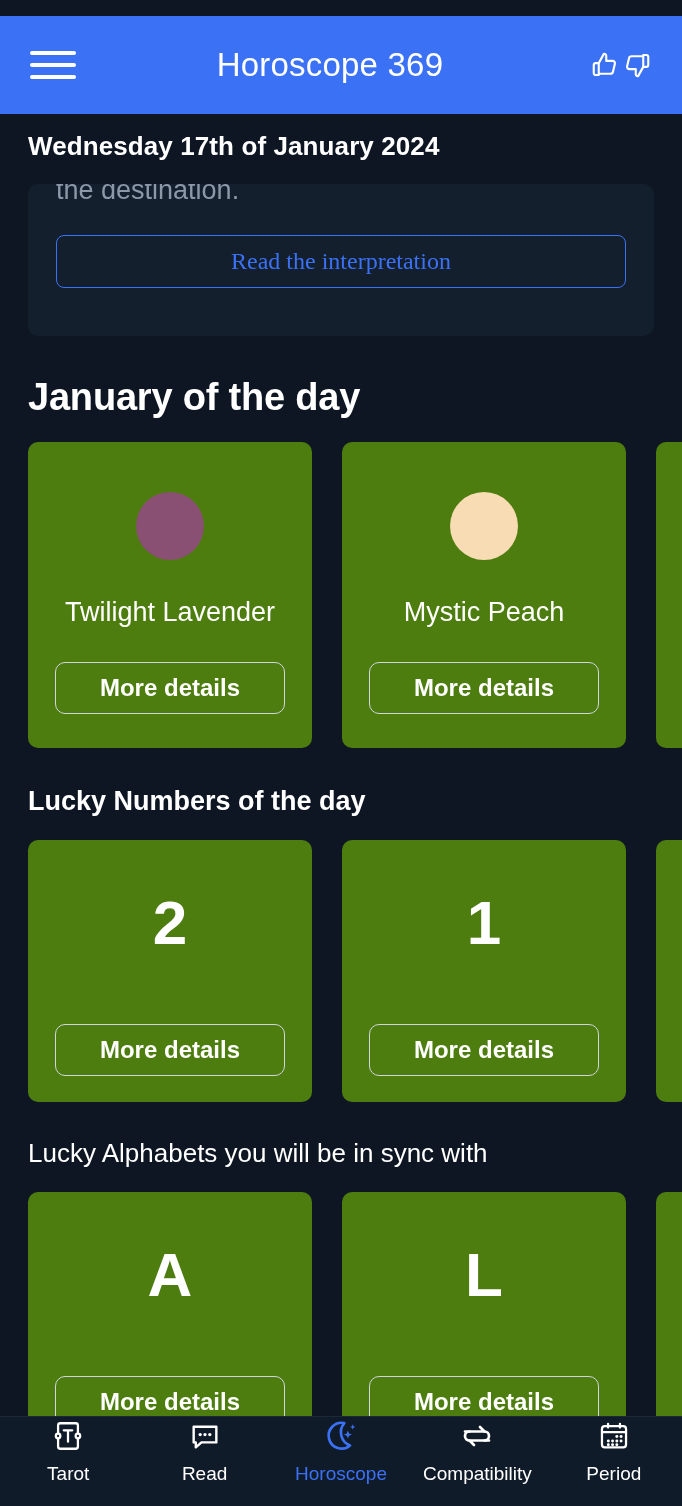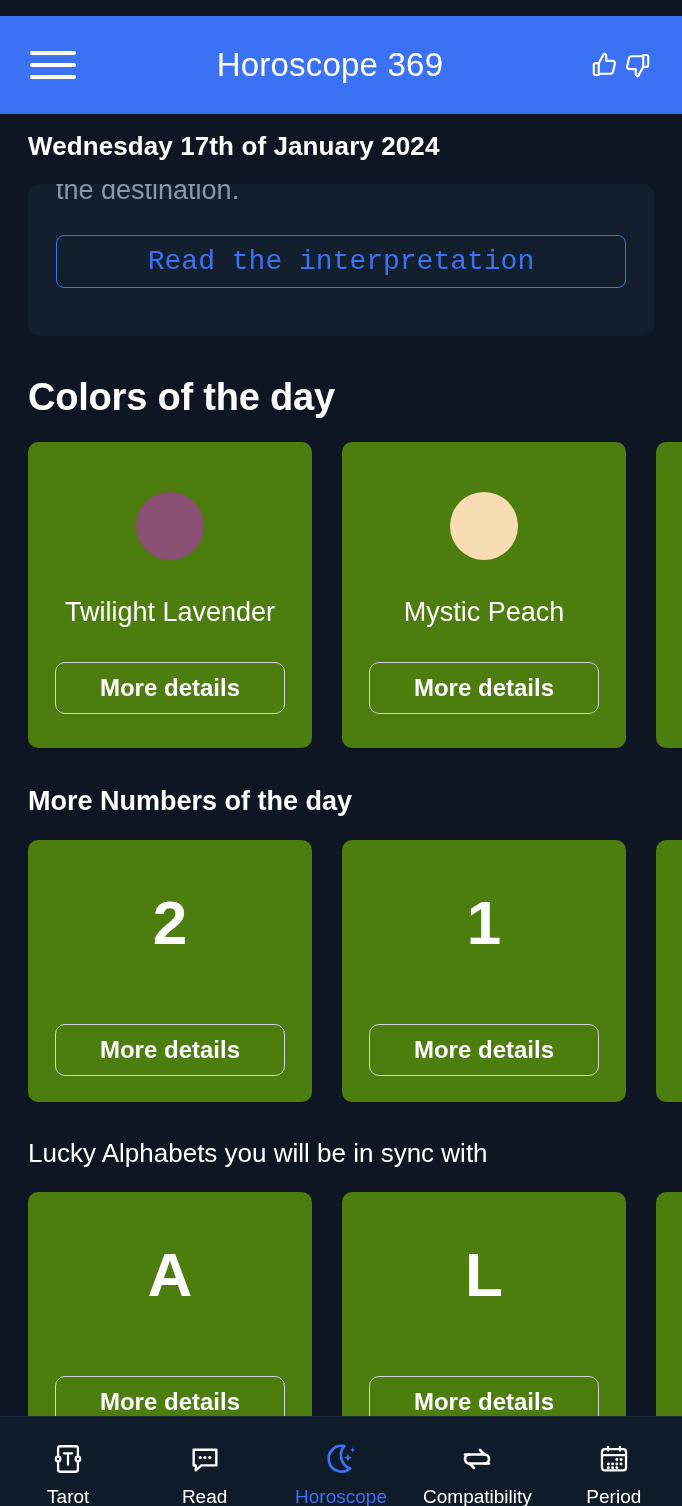--- a/index.html
+++ b/index.html
@@ -39,21 +39,21 @@
     margin: 22px 28px 0 28px; background: #141f2e; border-radius: 10px;
     height: 152px; overflow: hidden; position: relative;
   }
   .interp-text {
     position: absolute; top: -14px; left: 28px;
     color: #8b98a8; font-size: 27px; line-height: 40px; white-space: nowrap;
   }
   .interp-btn {
     position: absolute; top: 51px; left: 28px; right: 28px; height: 53px;
     border: 1.5px solid #3b71f5; border-radius: 8px; background: transparent;
-    color: #3b71f5; font-size: 28px; font-family: Liberation Mono, monospace;
+    color: #3b71f5; font-size: 24px; font-family: Liberation Serif, serif;
     display: flex; align-items: center; justify-content: center; cursor: pointer;
   }
 
   
   .h-big { color: #ffffff; font-size: 38px; font-weight: 700; padding: 40px 28px 0 28px; letter-spacing: -.2px; }
   .h-mid { color: #ffffff; font-size: 27px; font-weight: 700; padding: 38px 28px 0 28px; }
   .h-sml { color: #ffffff; font-size: 26px; font-weight: 400; padding: 36px 28px 0 28px; }
 
   
   .rail { display: flex; gap: 30px; padding: 23px 0 0 28px; overflow: hidden; }
@@ -77,21 +77,21 @@
     display: flex; align-items: center; justify-content: center; cursor: pointer;
   }
   .color-card .more-btn { margin-bottom: 34px; }
   .num-card .more-btn  { margin-bottom: 26px; }
   .alpha-card .more-btn{ margin-bottom: 26px; }
 
   
   .bottomnav {
     position: absolute; bottom: 0; left: 0; width: 682px; height: 90px;
     background: #101b29; border-top: 1px solid #1b2838;
-    display: flex; align-items: flex-end;
+    display: flex; align-items: flex-start;
   }
   .nav-item {
     flex: 1; display: flex; flex-direction: column; align-items: center;
     gap: 9px; cursor: pointer; color: #ffffff;
   }
   .nav-item.active { color: #3b71f5; }
   .nav-label { font-size: 19px; line-height: 19px; }
   .nav-icon { height: 38px; display: flex; align-items: center; justify-content: center; }
   .nav-icon svg { display: block; }
 </style>
@@ -125,36 +125,36 @@
 
   <div class="content">
 
     <div class="date-line">Wednesday 17th of January 2024</div>
 
     <div class="interp-card">
       <div class="interp-text">the destination.</div>
       <div class="interp-btn">Read the interpretation</div>
     </div>
 
-    <div class="h-big">Colors of the day</div>
+    <div class="h-big">January of the day</div>
     <div class="rail">
       <div class="card color-card">
         <div class="swatch" style="background:#8a5073"></div>
         <div class="card-label">Twilight Lavender</div>
         <div class="more-btn">More details</div>
       </div>
       <div class="card color-card">
         <div class="swatch" style="background:#f8dcb4"></div>
         <div class="card-label">Mystic Peach</div>
         <div class="more-btn">More details</div>
       </div>
       <div class="card color-card"></div>
     </div>
 
-    <div class="h-mid">More Numbers of the day</div>
+    <div class="h-mid">Lucky Numbers of the day</div>
     <div class="rail">
       <div class="card num-card">
         <div class="big-value">2</div>
         <div class="more-btn">More details</div>
       </div>
       <div class="card num-card">
         <div class="big-value">1</div>
         <div class="more-btn">More details</div>
       </div>
       <div class="card num-card"></div>

